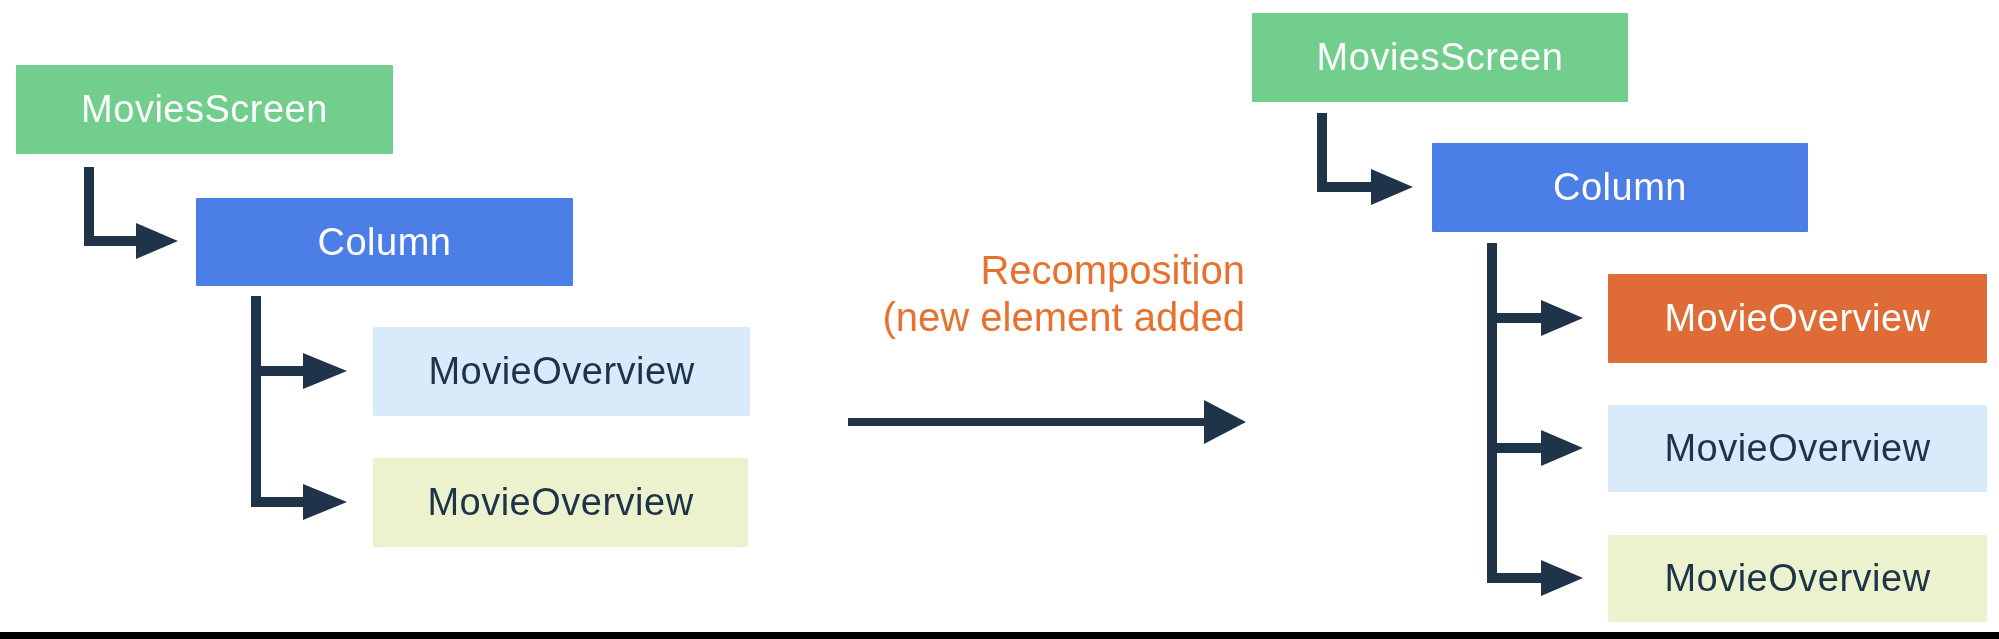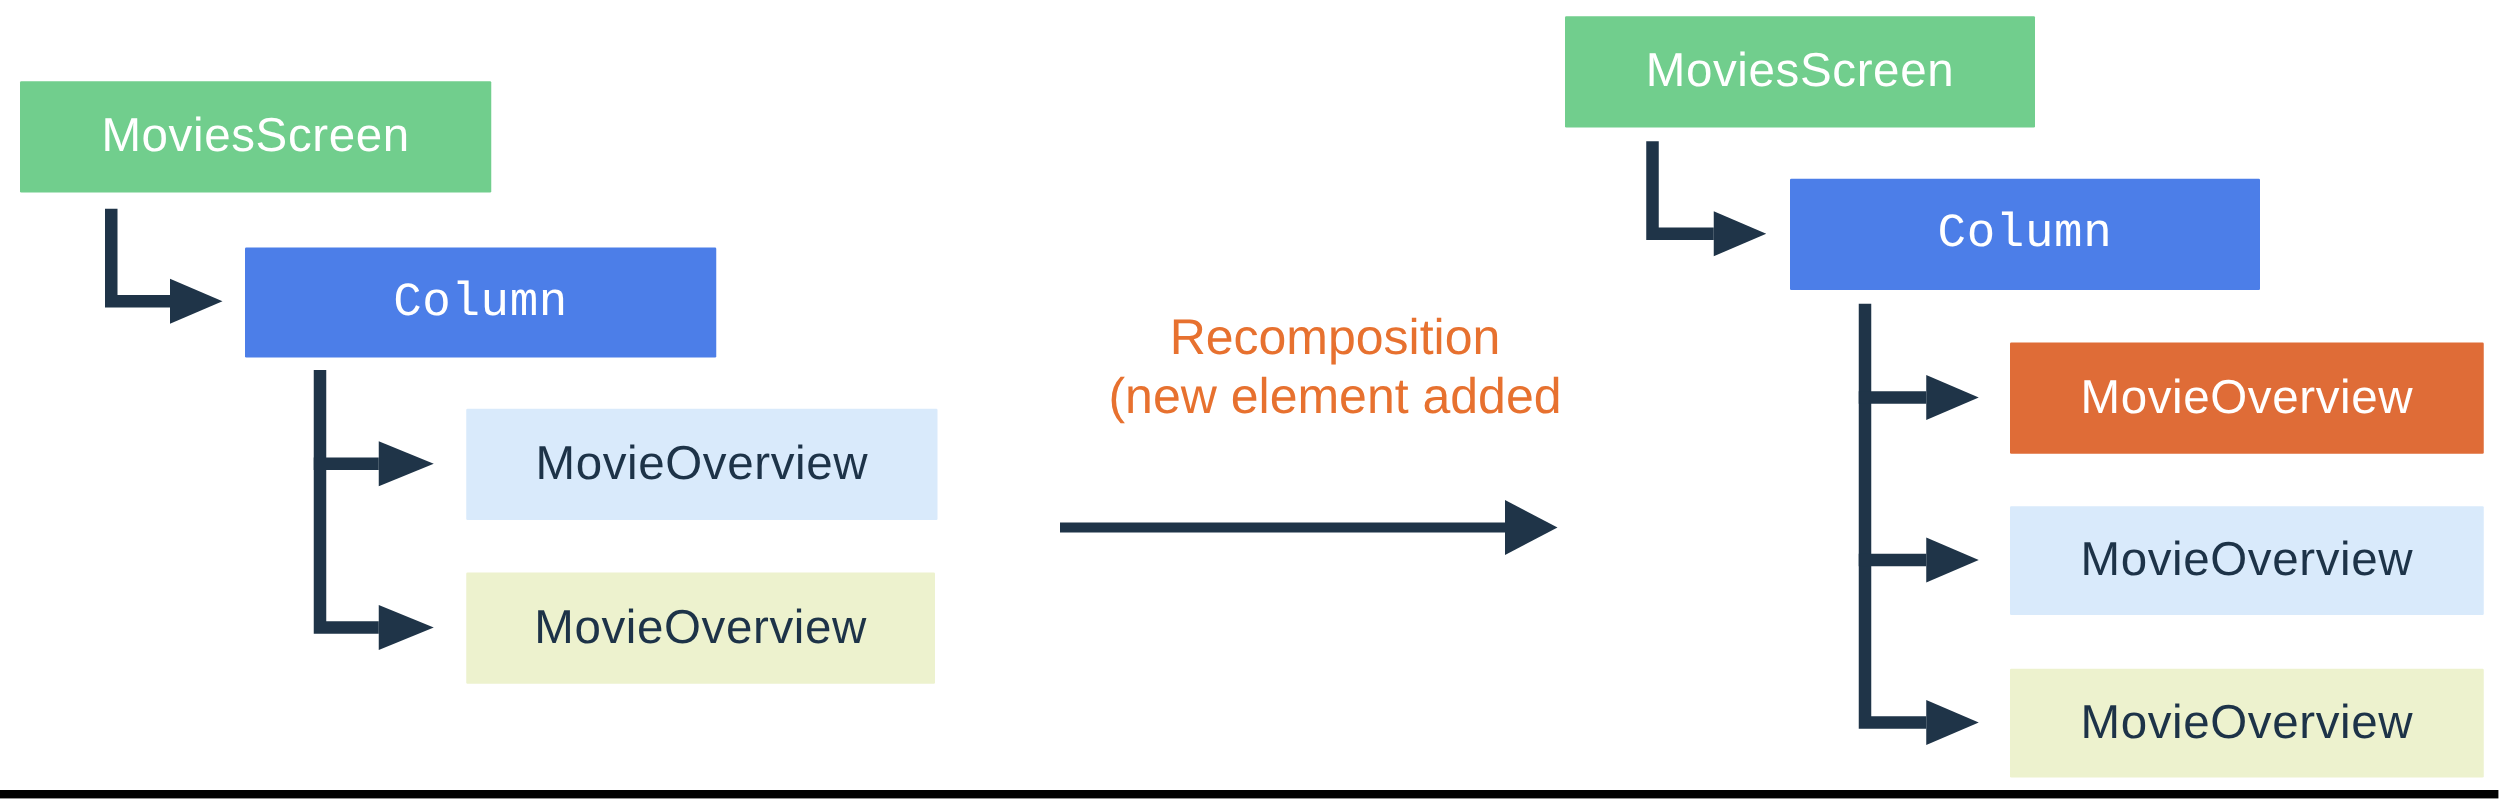--- a/index.html
+++ b/index.html
@@ -27,29 +27,29 @@
     position: absolute;
     border-radius: 1px;
     display: flex;
     align-items: center;
     justify-content: center;
     font-size: 38px;
     letter-spacing: 0.5px;
     white-space: nowrap;
   }
   .node--green  { background: var(--green);  color: #ffffff; }
-  .node--blue   { background: var(--blue);   color: #ffffff; font-family: Liberation Mono, monospace; }
+  .node--blue   { background: var(--blue);   color: #ffffff; }
   .node--orange { background: var(--orange); color: #ffffff; }
   .node--lightblue   { background: var(--light-blue);   color: var(--light-box-text); }
   .node--lightyellow { background: var(--light-yellow); color: var(--light-box-text); }
   .transition-label {
     position: absolute;
-    left: 868px; top: 247px;
+    left: 845px; top: 247px;
     width: 400px;
-    text-align: center;
+    text-align: right;
     font-size: 40px;
     line-height: 47px;
     color: var(--orange-text);
   }
   .bottom-bar {
     position: absolute;
     left: 0; top: 632px;
     width: 100%; height: 7px;
     background: var(--bottom-bar);
   }

